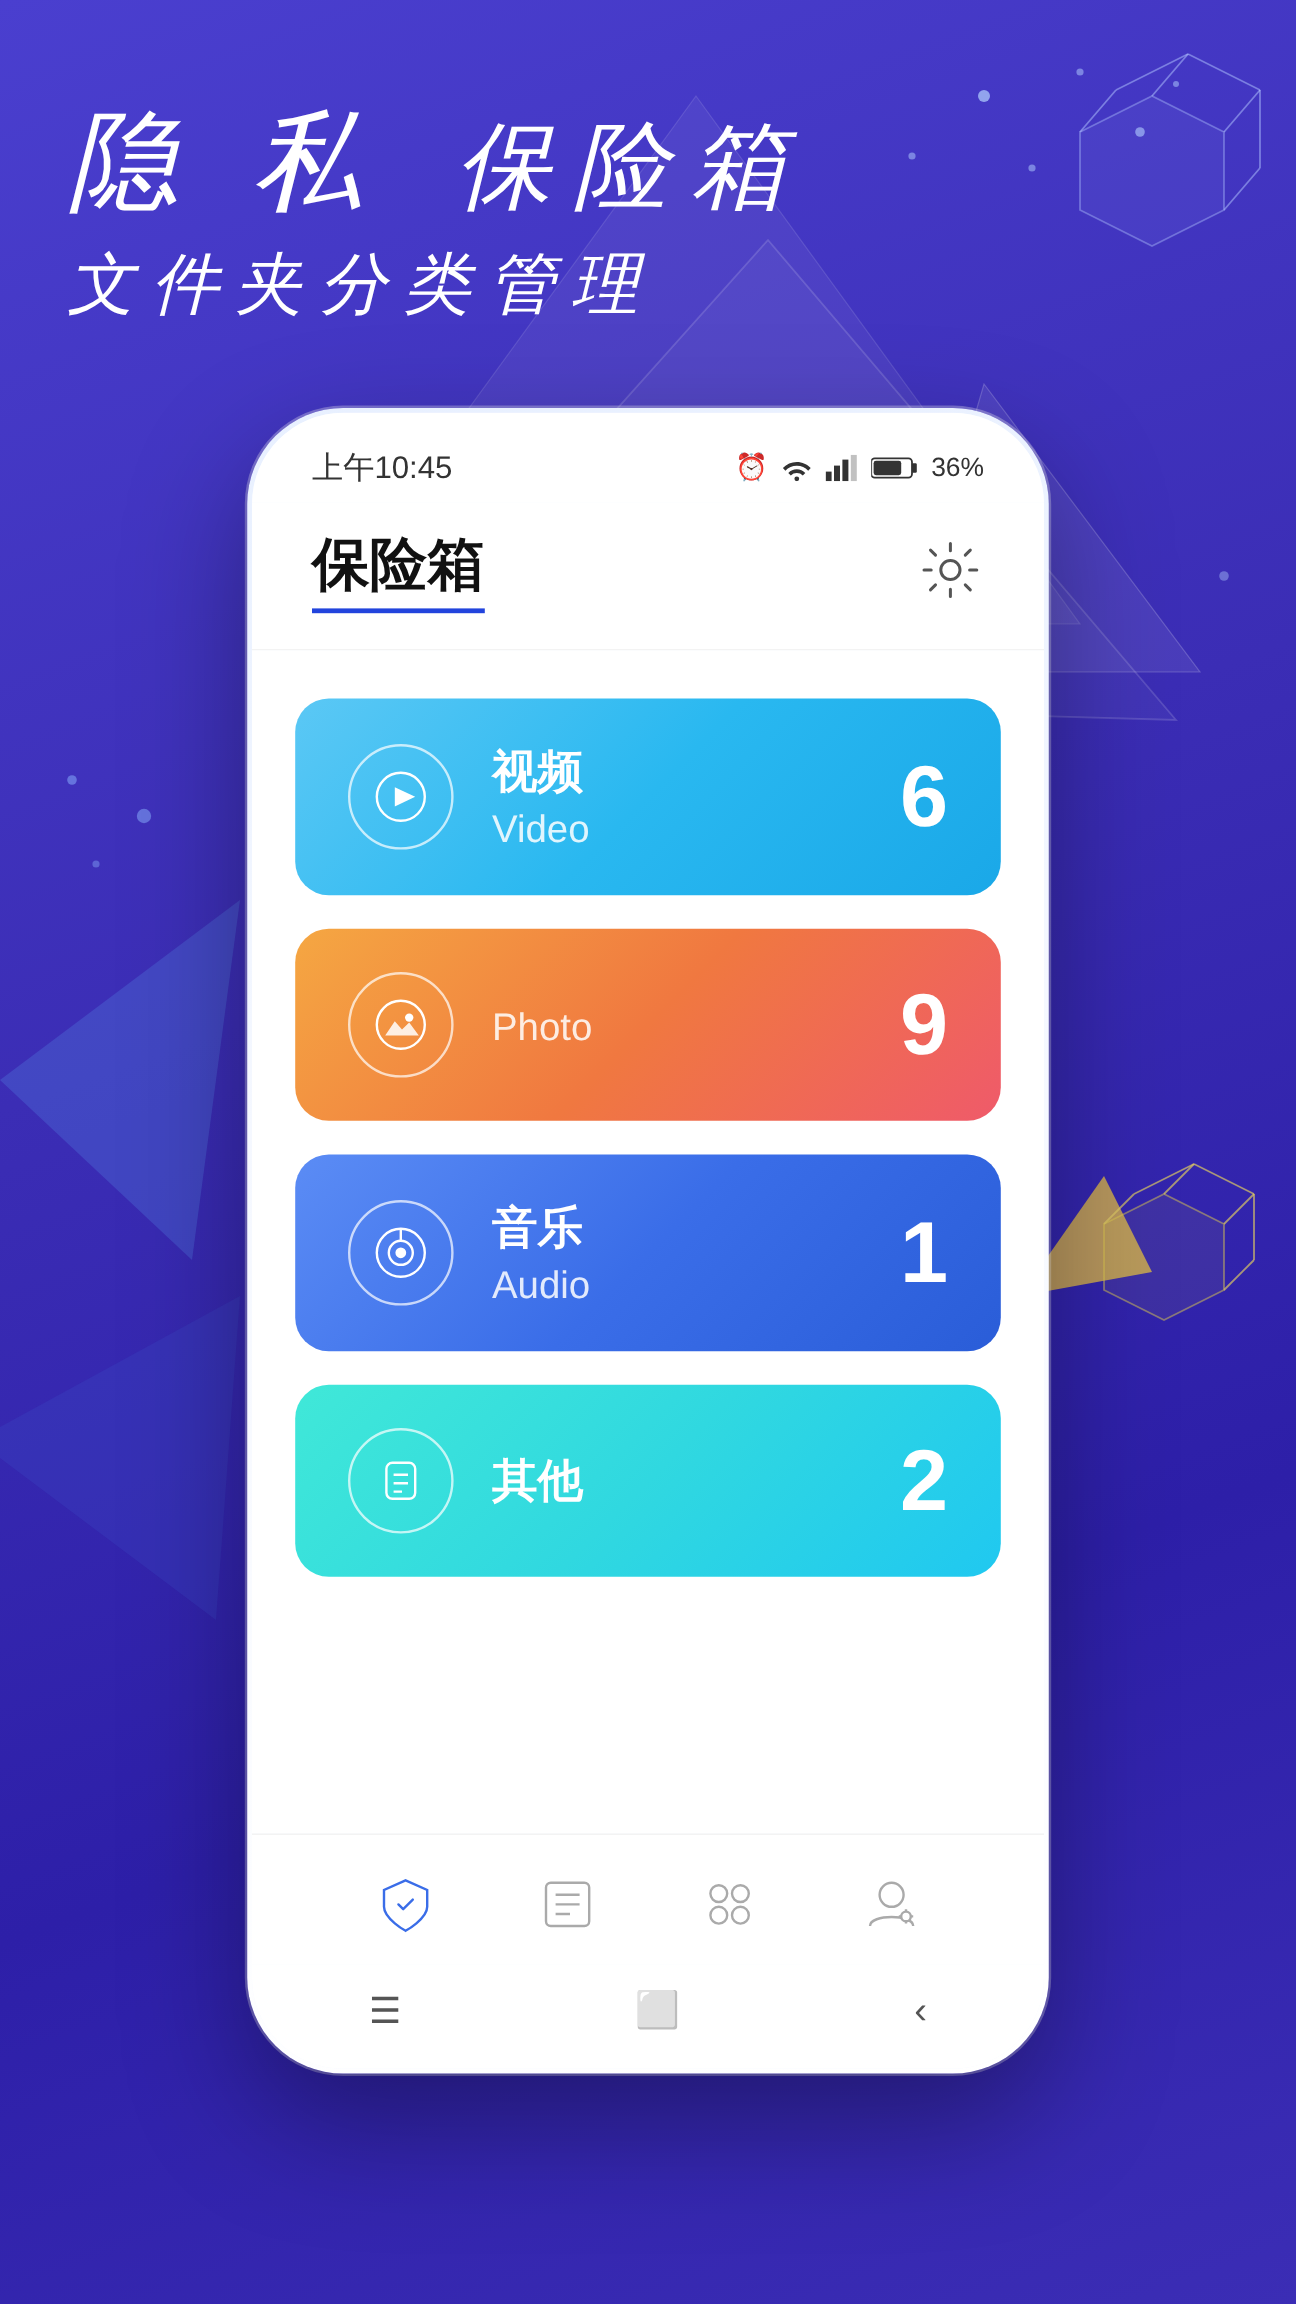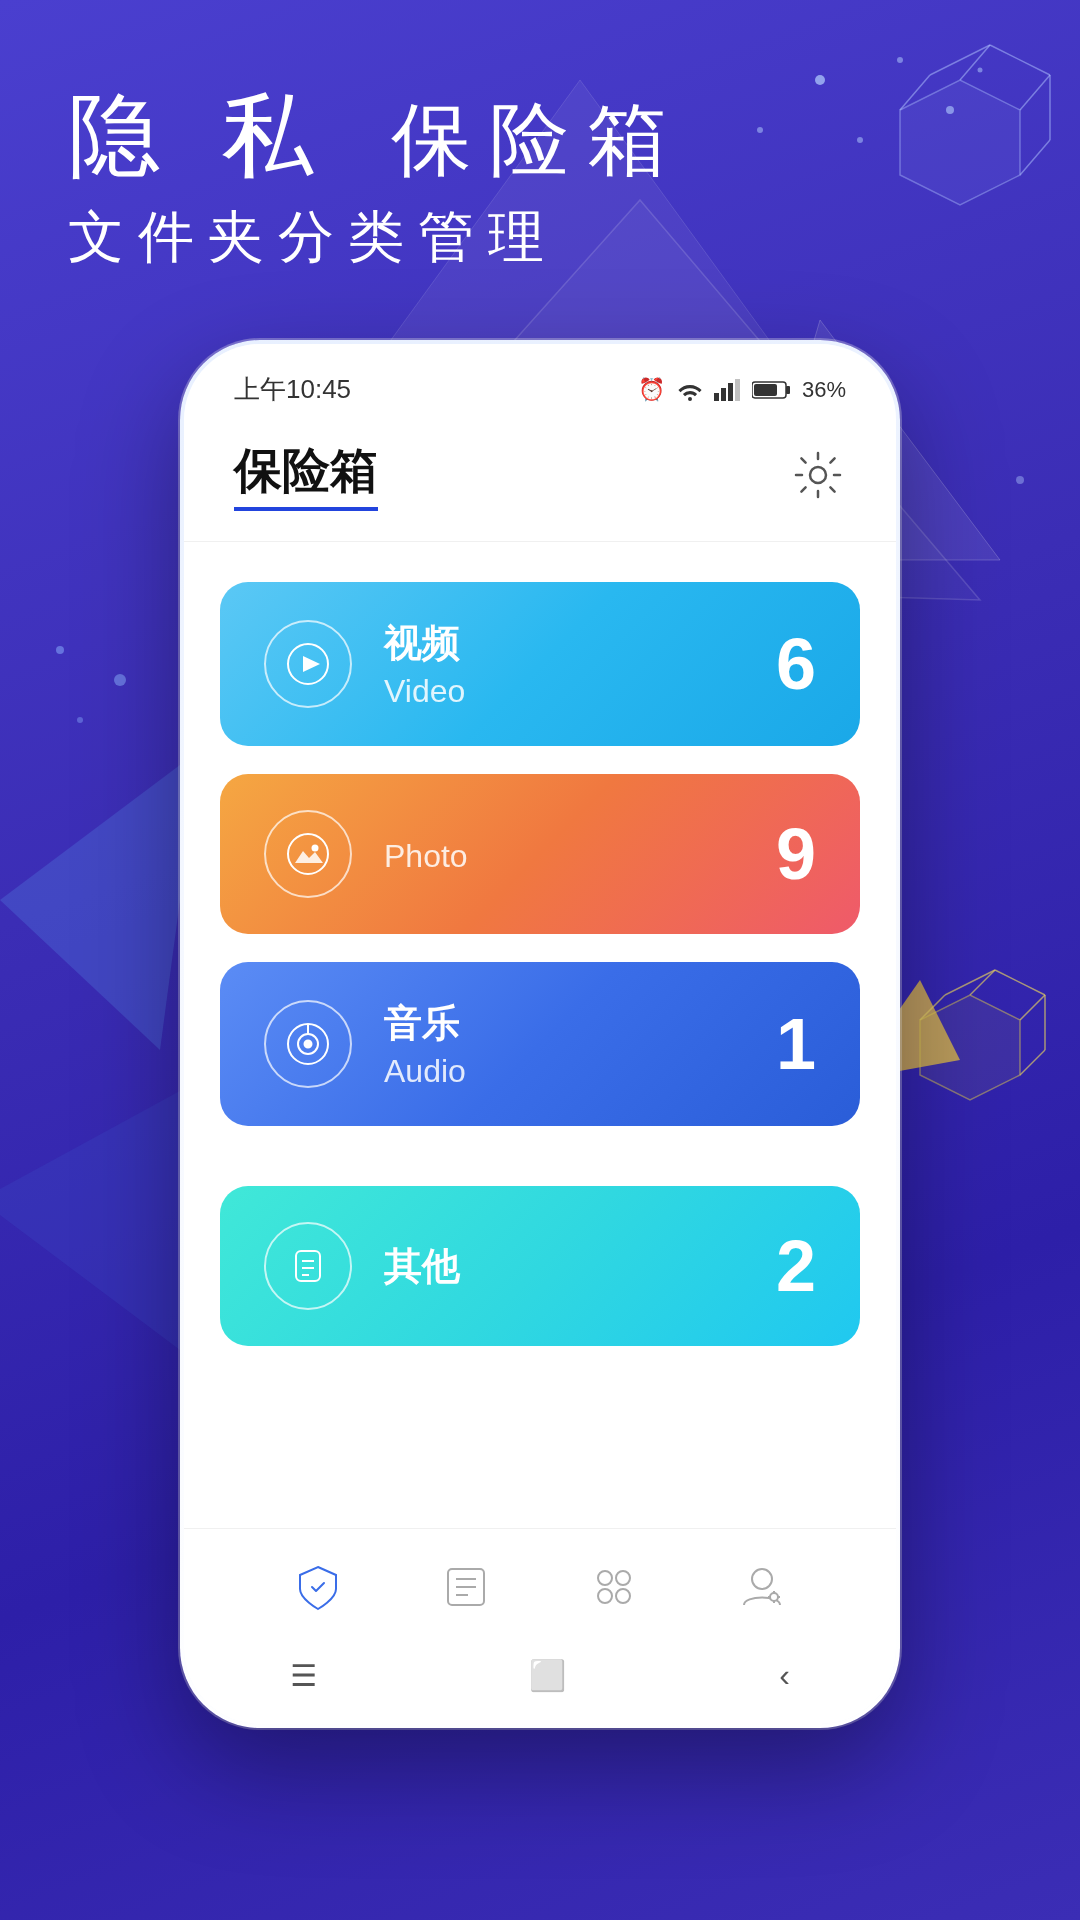--- a/index.html
+++ b/index.html
@@ -18,22 +18,23 @@
       position: absolute;
       top: 0; left: 0; width: 100%; height: 100%;
       pointer-events: none;
       z-index: 0;
     }
 
     
     .header-text {
       position: absolute;
       top: 80px;
-      left: 68px;
+      left: 56px;
       z-index: 2;
+      font-style: italic;
     }
 
     .header-main {
       font-size: 92px;
       font-weight: 300;
       color: white;
       letter-spacing: 18px;
       line-height: 1.2;
     }
 
@@ -44,21 +45,21 @@
       letter-spacing: 14px;
       margin-top: 10px;
     }
 
     
     .phone-wrapper {
       position: absolute;
       top: 340px;
       left: 50%;
       transform: translateX(-50%);
-      width: 720px;
+      width: 668px;
       z-index: 5;
     }
 
     .phone-frame {
       background: linear-gradient(170deg, #e8f0ff 0%, #f5f8ff 40%, #ffffff 100%);
       border-radius: 80px;
       padding: 4px;
       box-shadow: 0 40px 100px rgba(0,0,0,0.35), 0 0 0 2px rgba(255,255,255,0.3);
     }
 
@@ -156,21 +157,20 @@
     .card-photo {
       background: linear-gradient(135deg, #f5a742 0%, #f07840 50%, #ef5a6a 100%);
     }
 
     .card-audio {
       background: linear-gradient(135deg, #5b8cf5 0%, #3a6de8 50%, #2a5dd8 100%);
     }
 
     .card-other {
       background: linear-gradient(135deg, #40e8d8 0%, #30d8e0 50%, #20c8f0 100%);
-      margin-top: 32px;
     }
 
     .card-icon-circle {
       width: 88px;
       height: 88px;
       border: 2.5px solid rgba(255,255,255,0.7);
       border-radius: 50%;
       display: flex;
       align-items: center;
       justify-content: center;

